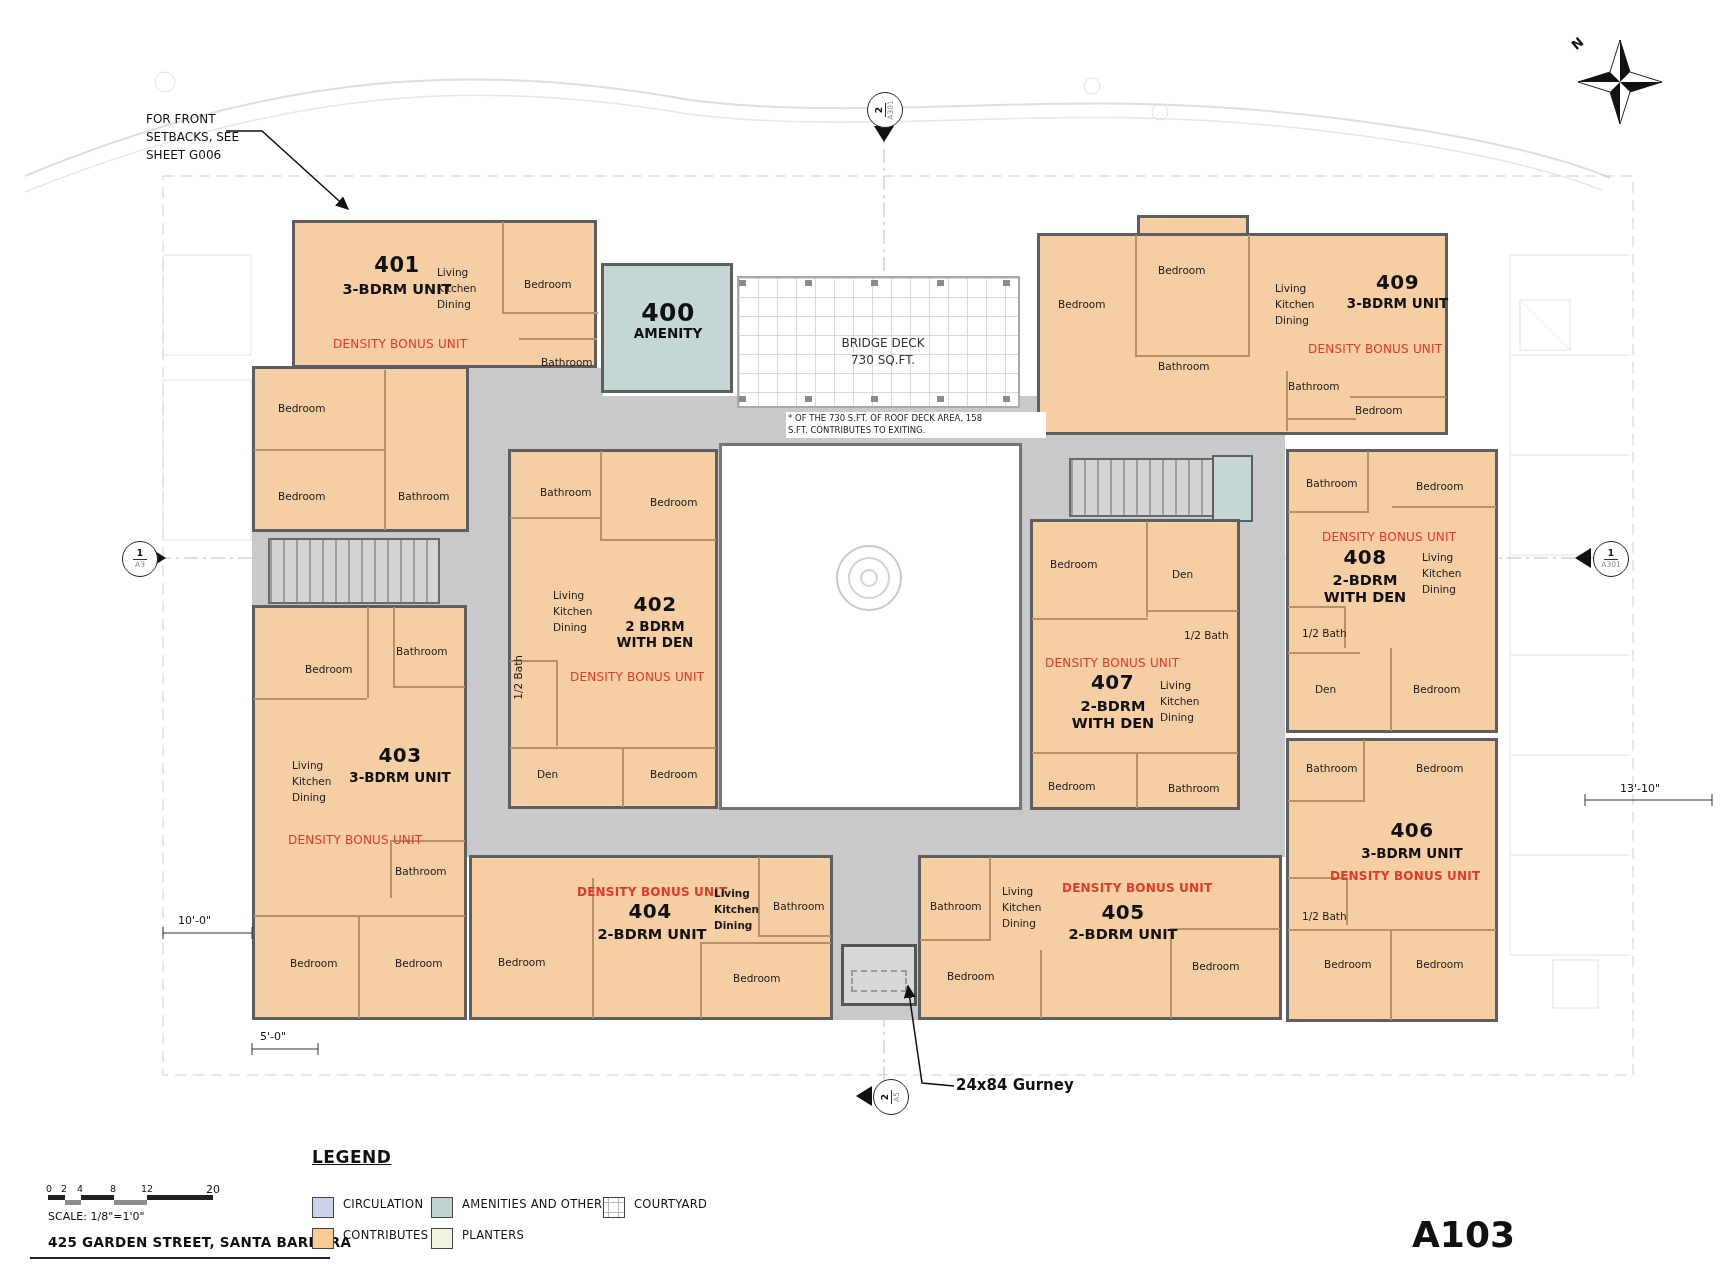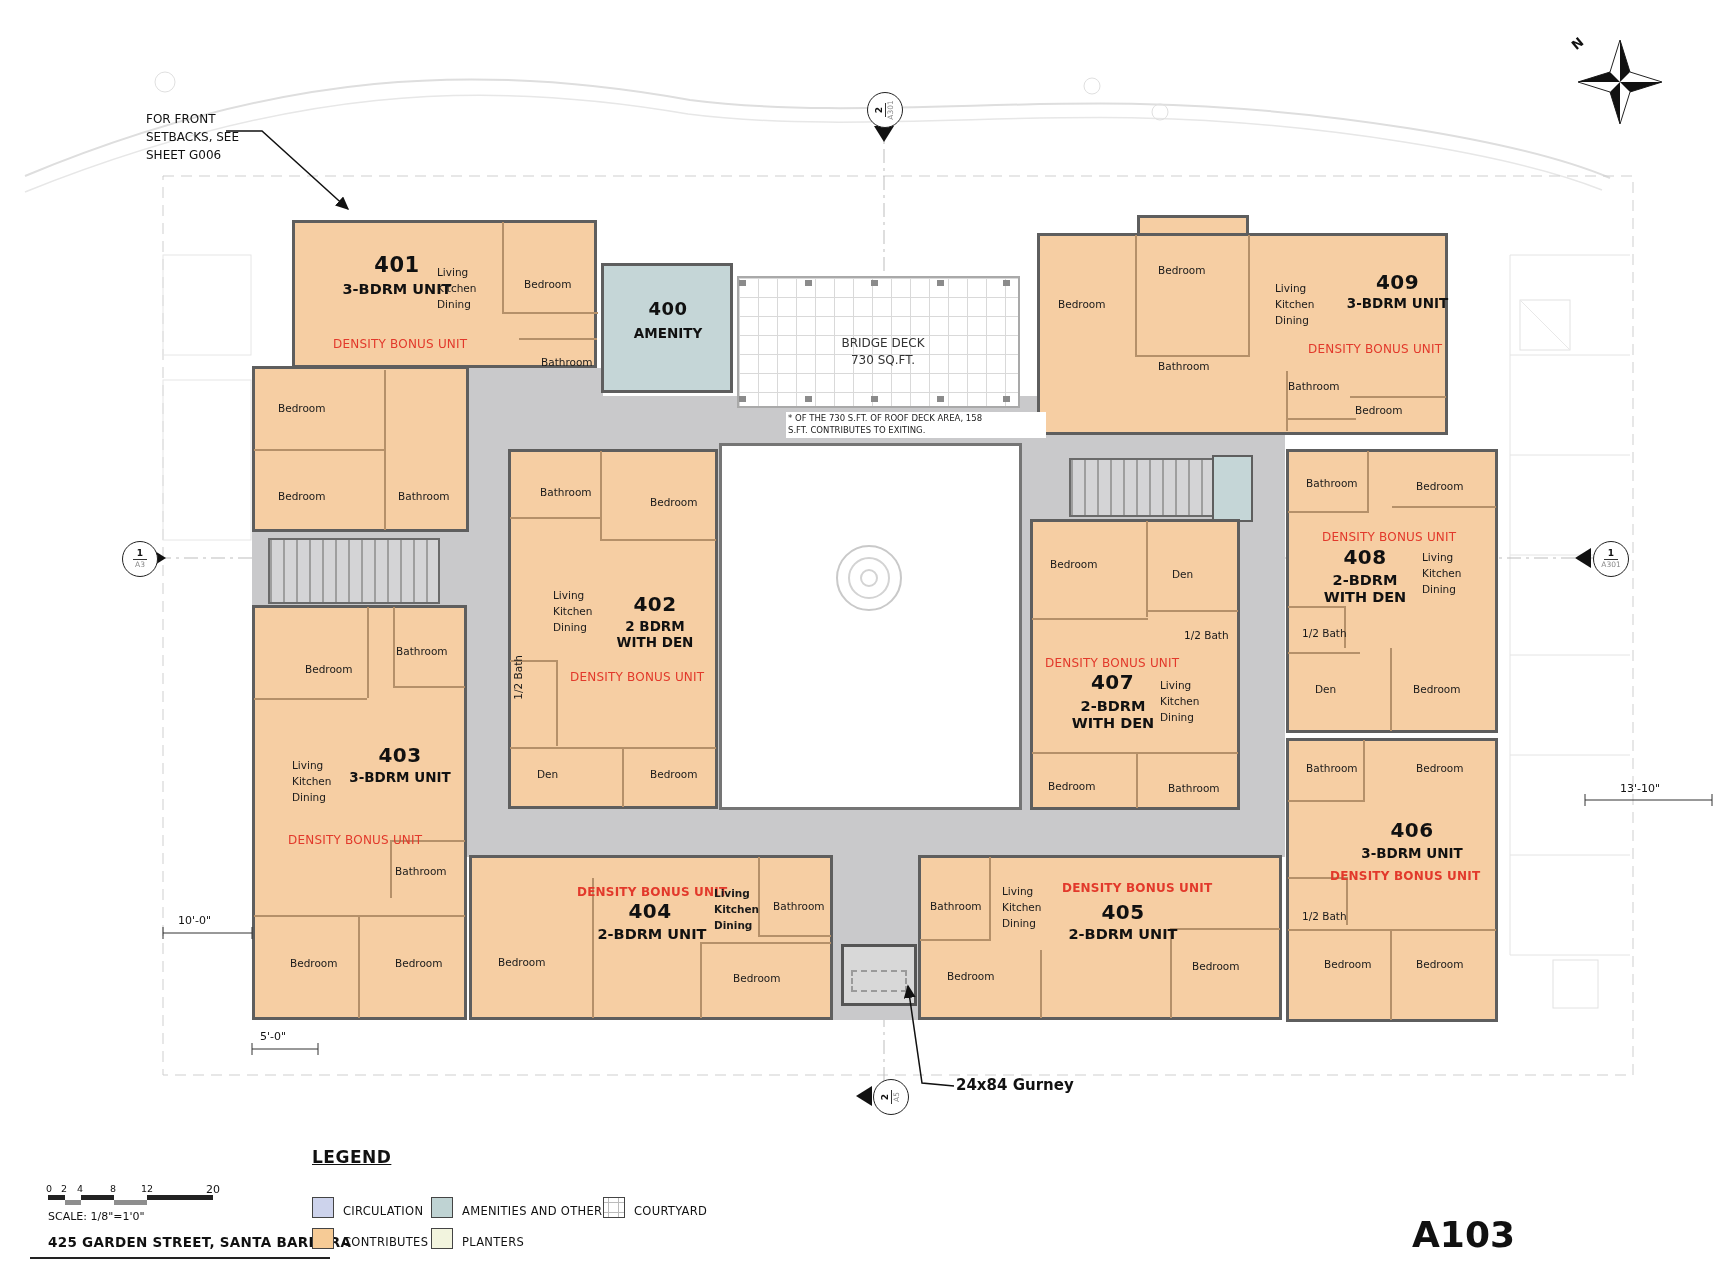--- a/index.html
+++ b/index.html
@@ -28,21 +28,21 @@
   .mnum{font-size:9px;font-weight:bold;border-bottom:1px solid #333;padding:0 4px;line-height:1.2;}
   .msheet{font-size:7.5px;color:#888;line-height:1.3;}
   .rot{transform:rotate(-90deg);}
   .tri{position:absolute;width:0;height:0;z-index:6;}
   .note{position:absolute;font-size:12px;line-height:1.5;white-space:pre-line;}
   .dimtxt{position:absolute;font-size:11px;white-space:nowrap;}
   .sw{width:20px;height:19px;border:1px solid #444;margin-right:9px;flex:0 0 auto;}
   .sw-circ{background:#CDD3EC}.sw-res{background:#F6CB96}.sw-amen{background:#BFD3D3}.sw-plant{background:#F2F4DE}
   .sw-court{background:#fff;background-image:linear-gradient(#BBB 1px,transparent 1px),linear-gradient(90deg,#BBB 1px,transparent 1px);
             background-size:10px 10px;background-position:4px 4px;}
-  .litem{position:absolute;display:flex;align-items:flex-end;font-size:11.5px;letter-spacing:.3px;}
+  .litem{position:absolute;display:flex;align-items:flex-start;font-size:11.5px;letter-spacing:.3px;}
   svg{position:absolute;left:0;top:0;}
 </style>
 </head>
 <body>
 
 <div id="page">
 
   <svg width="1722" height="1288">
     <path d="M25,176 C280,70 480,62 690,100 C830,118 1000,100 1140,104 C1320,108 1520,140 1610,178" fill="none" stroke="#DEDEDE" stroke-width="2"></path>
     <path d="M25,192 C285,88 480,78 688,114 C828,132 1000,114 1140,118 C1318,122 1512,154 1602,190" fill="none" stroke="#E7E7E7" stroke-width="1.5"></path>
@@ -163,21 +163,21 @@
   <span class="l pre" style="left:437px;top:265px;">Living
 Kitchen
 Dining</span>
   <span class="l" style="left:524px;top:278px;">Bedroom</span>
   <div class="bonus" style="left:333px;top:337px;">DENSITY BONUS UNIT</div>
   <span class="l" style="left:541px;top:356px;">Bathroom</span>
   <span class="l" style="left:278px;top:402px;">Bedroom</span>
   <span class="l" style="left:278px;top:490px;">Bedroom</span>
   <span class="l" style="left:398px;top:490px;">Bathroom</span>
 
-  <div class="unum" style="left:618px;top:298px;width:100px;font-size:18px;">400</div>
+  <div class="unum" style="left:618px;top:298px;width:100px;font-size:25px;">400</div>
   <div class="utype" style="left:618px;top:326px;width:100px;">AMENITY</div>
   <div class="abs" style="left:803px;top:336px;width:160px;text-align:center;font-size:12px;color:#333;">BRIDGE DECK</div>
   <div class="abs" style="left:803px;top:353px;width:160px;text-align:center;font-size:12px;color:#333;">730 SQ.FT.</div>
   <div class="abs pre" style="left:786px;top:412px;width:260px;font-size:8.5px;color:#222;background:#fff;line-height:1.4;padding:1px 2px;">* OF THE 730 S.FT. OF ROOF DECK AREA, 158
 S.FT. CONTRIBUTES TO EXITING.</div>
 
   <span class="l" style="left:1058px;top:298px;">Bedroom</span>
   <span class="l" style="left:1158px;top:264px;">Bedroom</span>
   <span class="l pre" style="left:1275px;top:281px;">Living
 Kitchen

